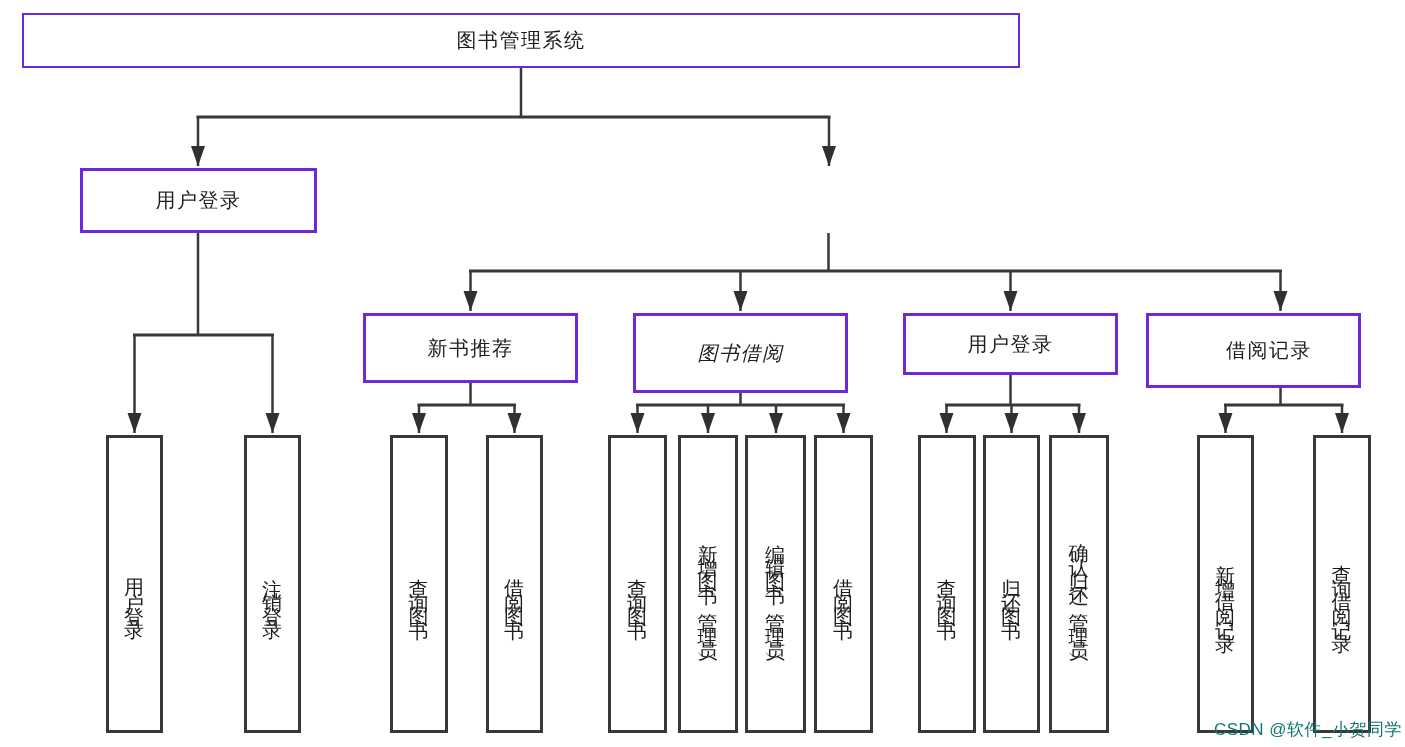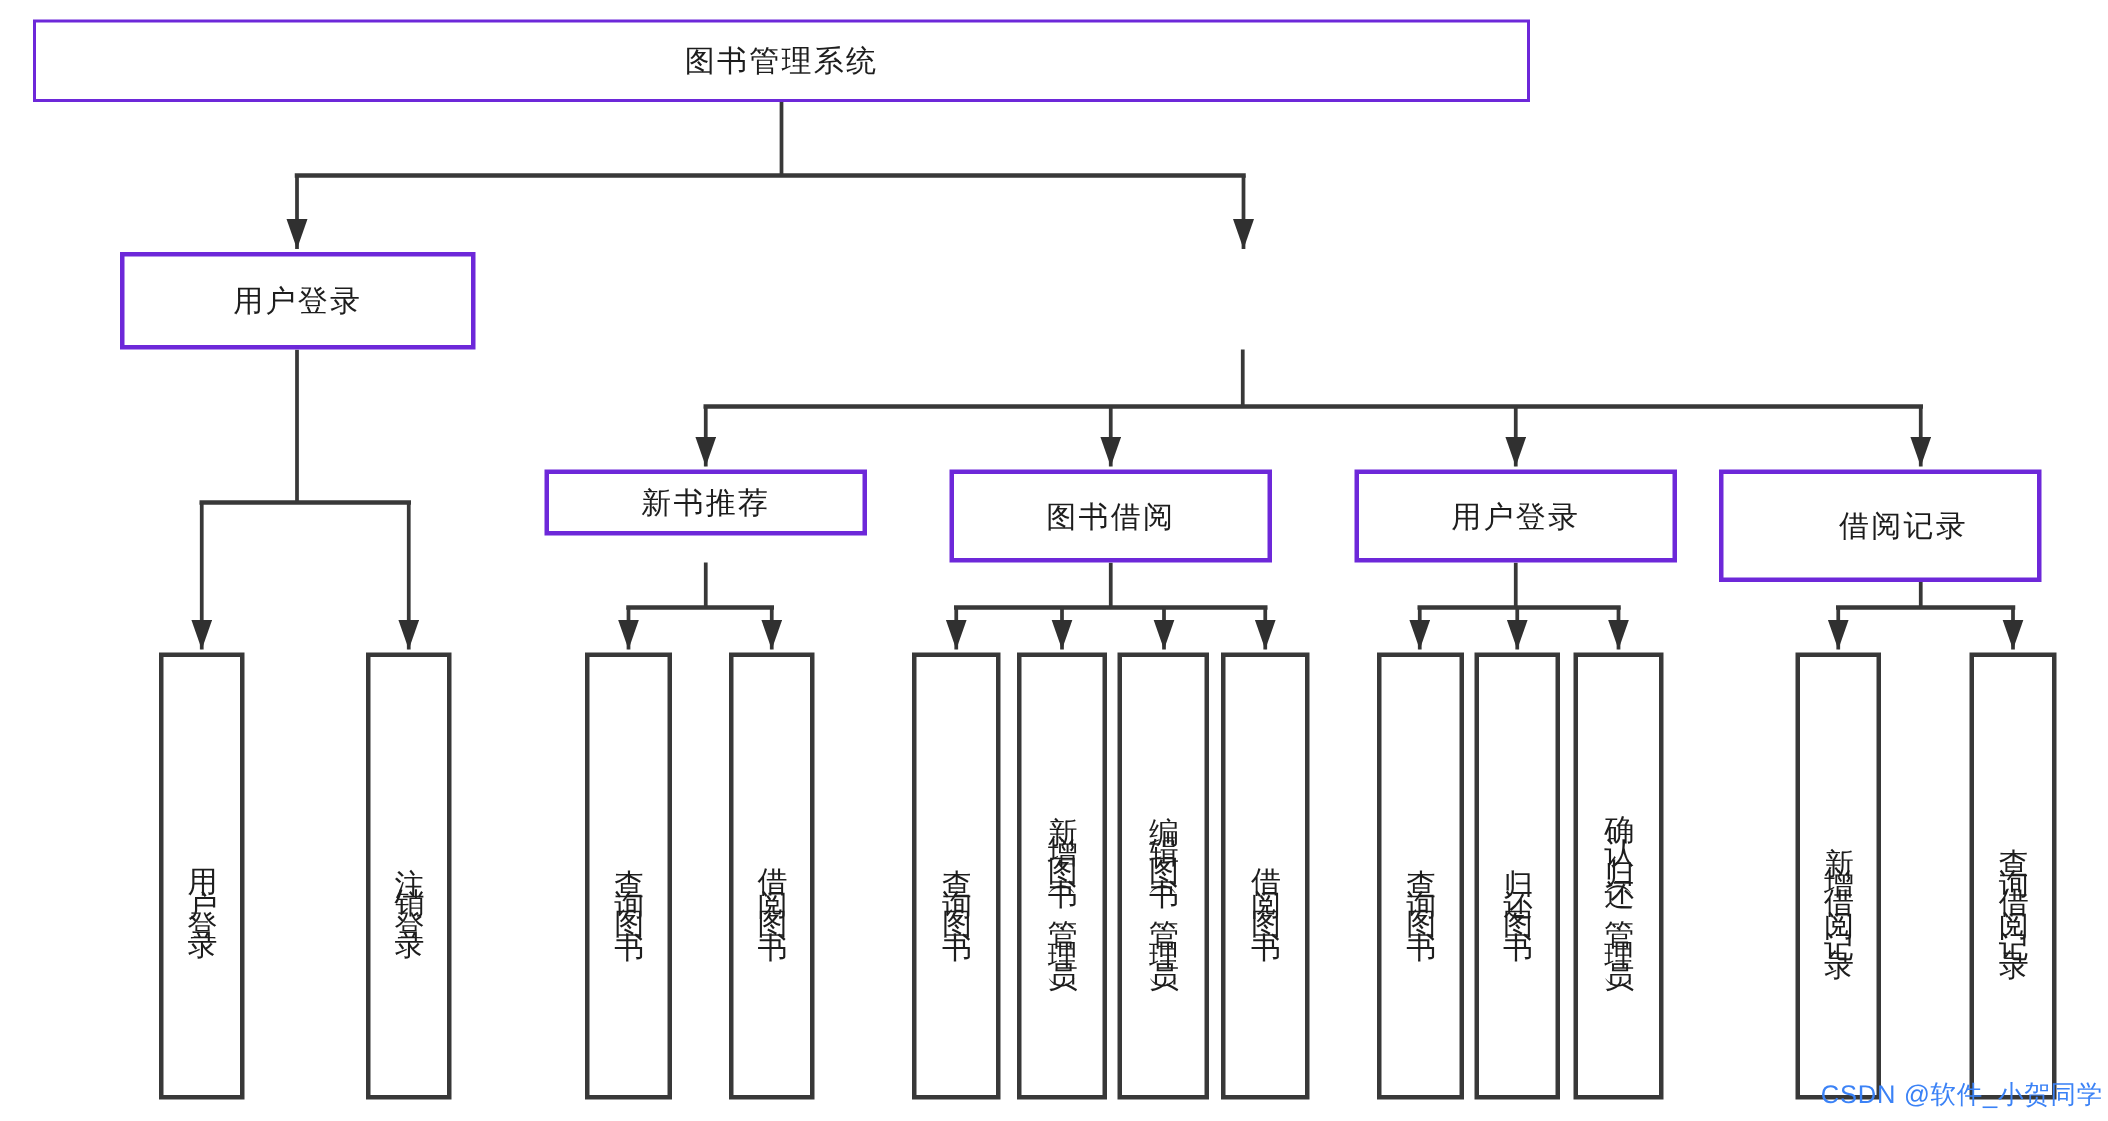--- a/index.html
+++ b/index.html
@@ -20,21 +20,21 @@
     border:3px solid #383838; display:flex; align-items:center; justify-content:center;
     z-index:2; top:435px; height:298px;
   }
   .vlabel {
     writing-mode:vertical-rl; text-orientation:mixed;
     font-size:20px; letter-spacing:14px; transform:translateY(7px);
     line-height:1;
   }
   .watermark {
     position:absolute; right:3px; bottom:6px; z-index:3;
-    color:#3b82f6; font-size:17px; letter-spacing:0.5px;
+    color:#0f766e; font-size:17px; letter-spacing:0.5px;
   }
 </style>
 </head>
 <body>
 
 <div id="stage">
 
   <svg id="wires" width="1405" height="747" viewBox="0 0 1405 747">
     <defs>
       <marker id="ah" markerUnits="userSpaceOnUse" markerWidth="22" markerHeight="16" refX="20" refY="7" orient="auto">
@@ -86,24 +86,24 @@
   </svg>
 
   <div class="hbox root" style="left:22px; top:13px; width:998px; height:55px;">
     <span>图书管理系统</span>
   </div>
 
   <div class="hbox" style="left:80px; top:168px; width:237px; height:65px;">
     <span>用户登录</span>
   </div>
 
-  <div class="hbox" style="left:363px; top:313px; width:215px; height:44px;justify-content:center;">
+  <div class="hbox" style="left:363px; top:313px; width:215px; height:70px;justify-content:center;">
     <span>新书推荐</span>
   </div>
-  <div class="hbox" style="left:633px; top:313px; width:215px; height:62px;">
+  <div class="hbox" style="left:633px; top:313px; width:215px; height:80px;font-style:italic;">
     <span>图书借阅</span>
   </div>
   <div class="hbox" style="left:903px; top:313px; width:215px; height:62px;">
     <span>用户登录</span>
   </div>
   <div class="hbox" style="left:1146px; top:313px; width:215px; height:75px;padding-left:31px;">
     <span>借阅记录</span>
   </div>
 
   <div class="vbox" style="left:106px; width:57px;">

